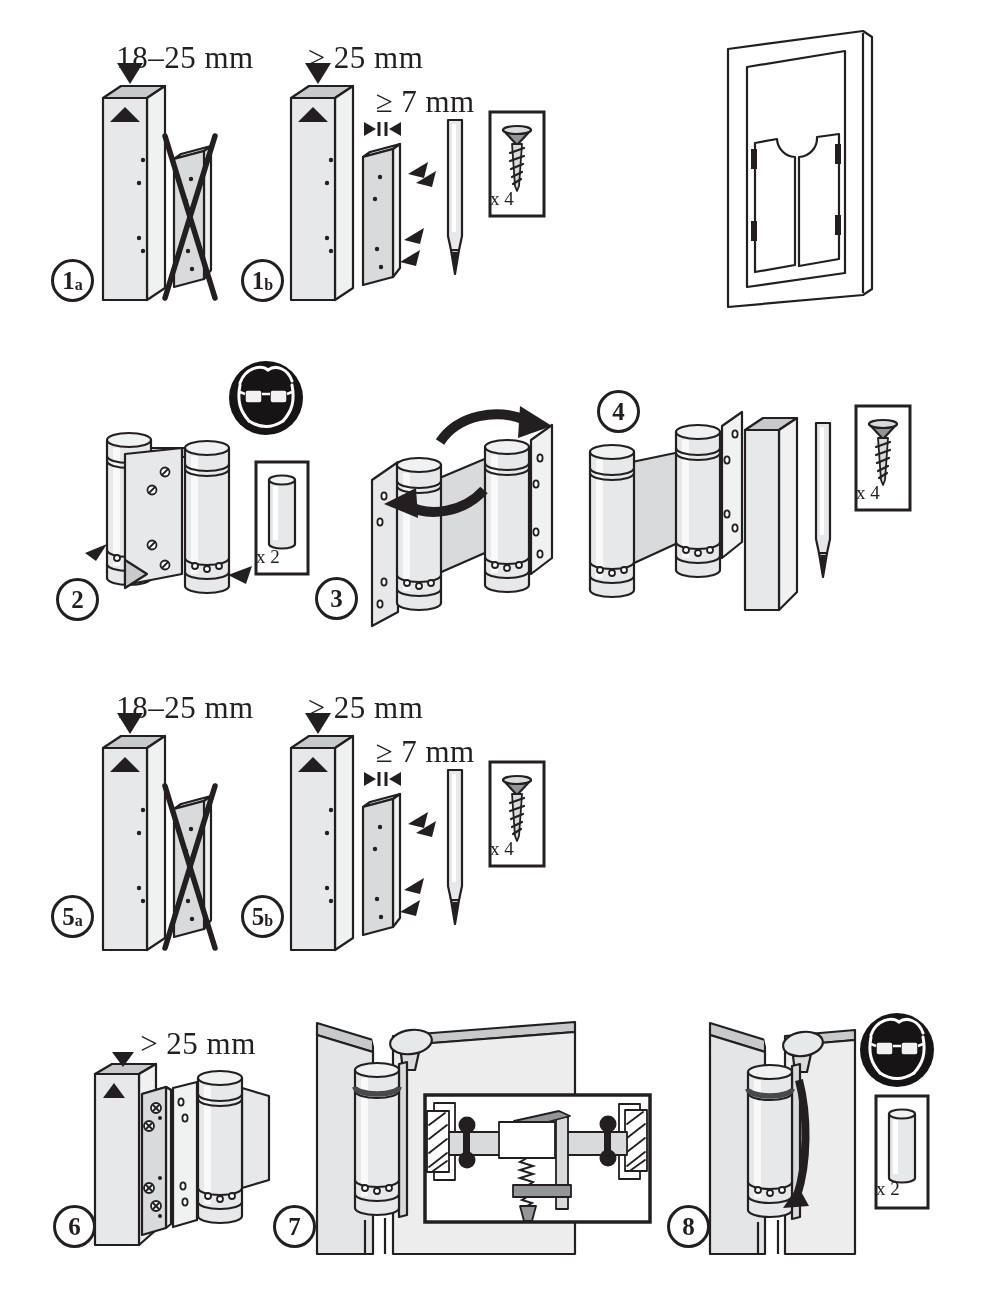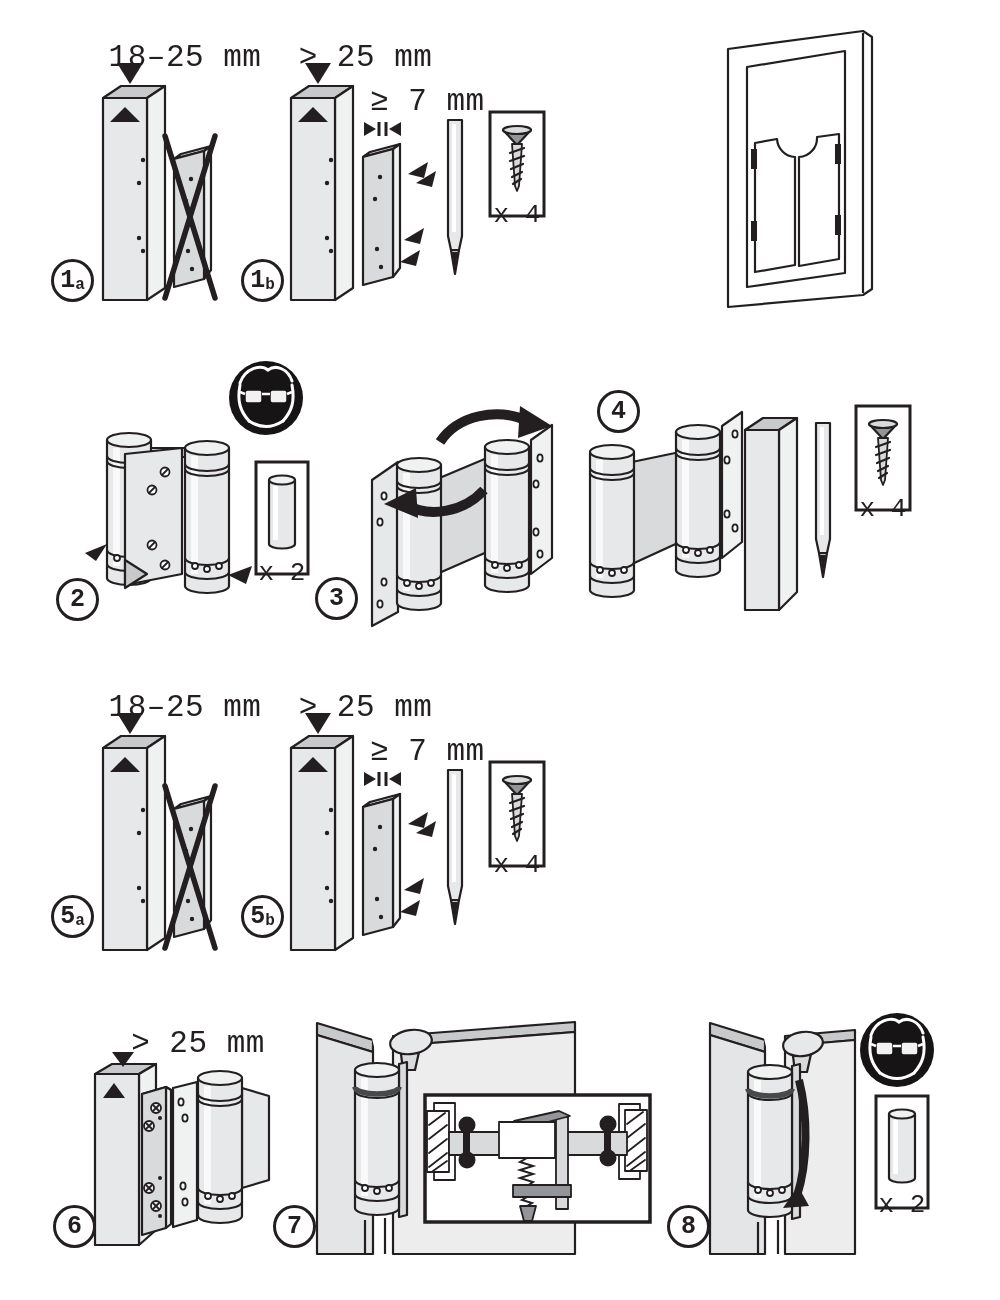--- a/index.html
+++ b/index.html
@@ -1,20 +1,20 @@
 <!DOCTYPE html>
 <html><head>
 <meta charset="utf-8">
 <style>
   html,body{margin:0;padding:0;background:#fff;}
   #page{position:relative;width:1000px;height:1300px;background:#fff;overflow:hidden;
-        font-family:Liberation Mono, monospace;color:#231f20;}
+        font-family:Liberation Serif, serif;color:#231f20;}
   #art{position:absolute;left:0;top:0;}
   .measure{position:absolute;font-size:31px;letter-spacing:.5px;text-align:center;white-space:nowrap;}
-  .qty{position:absolute;font-size:26px;text-align:center;white-space:nowrap;margin-top:12px;}
+  .qty{position:absolute;font-size:19px;text-align:left;white-space:nowrap;}
   .stepnum{position:absolute;width:37px;height:37px;border:3px solid #231f20;border-radius:50%;
            background:#fff;display:flex;align-items:center;justify-content:center;}
   .stepnum .n{font-weight:bold;font-size:25px;line-height:1;}
   .stepnum .sub{font-weight:bold;font-size:16px;line-height:1;position:relative;top:4px;}
   
   .ln{stroke:#231f20;stroke-width:2.2;stroke-linejoin:round;}
   .lnr{stroke:#231f20;stroke-width:2.2;stroke-linejoin:round;stroke-linecap:round;}
   .thin{stroke-width:1.8;}
   .nf{fill:none;}
   .fw{fill:#ffffff;} .fl{fill:#e7e8e9;} .fll{fill:#f0f1f1;} .fm{fill:#c7c9cb;}

